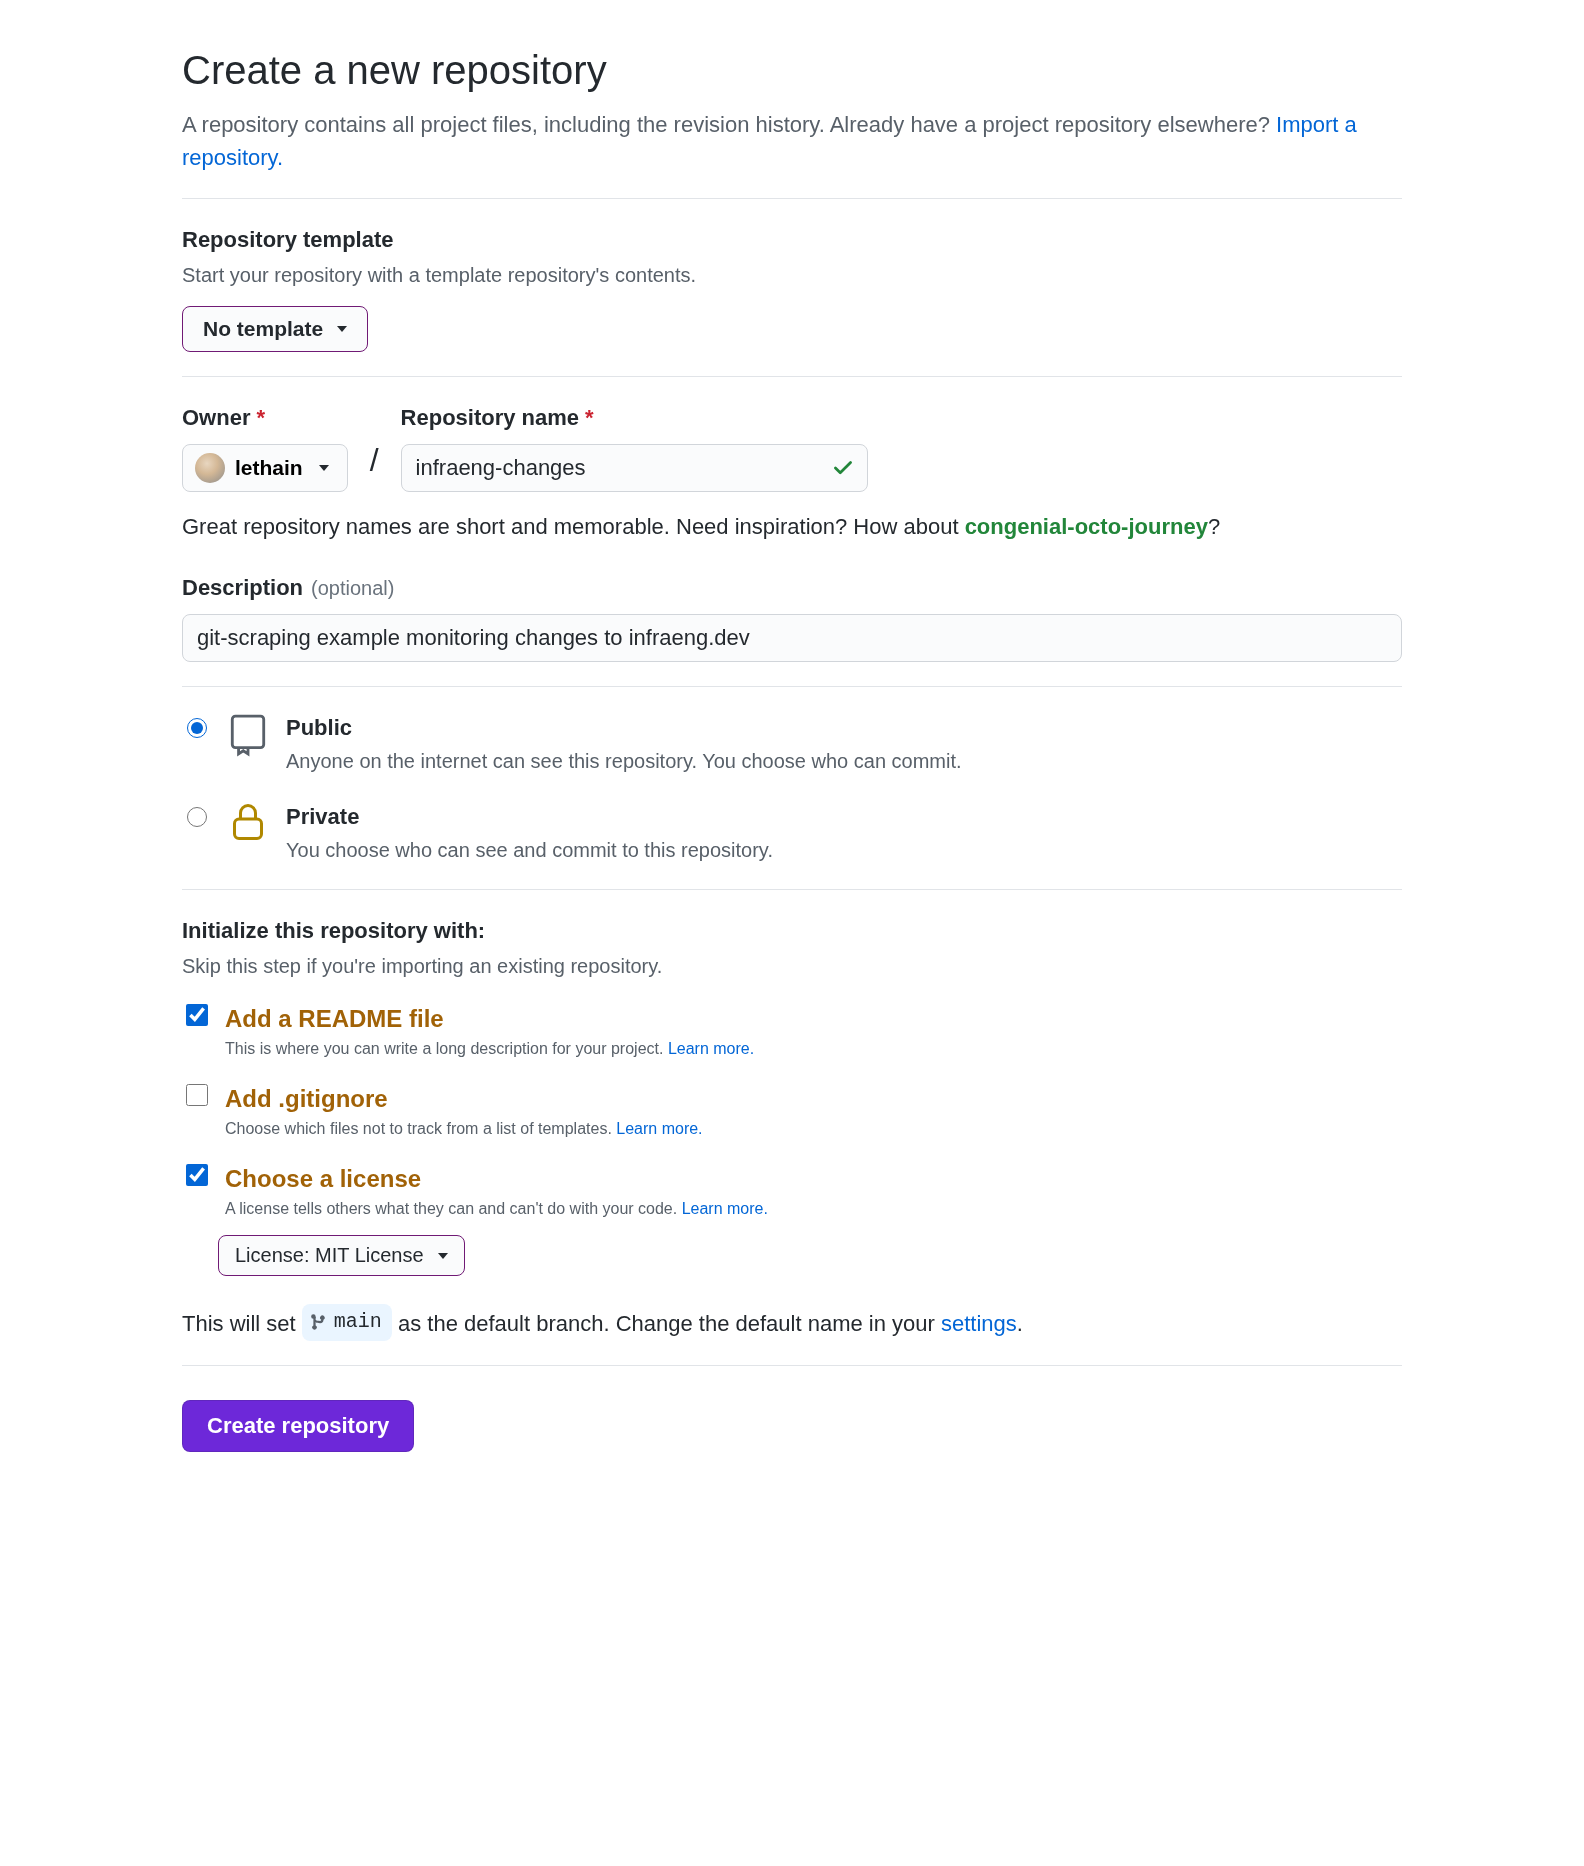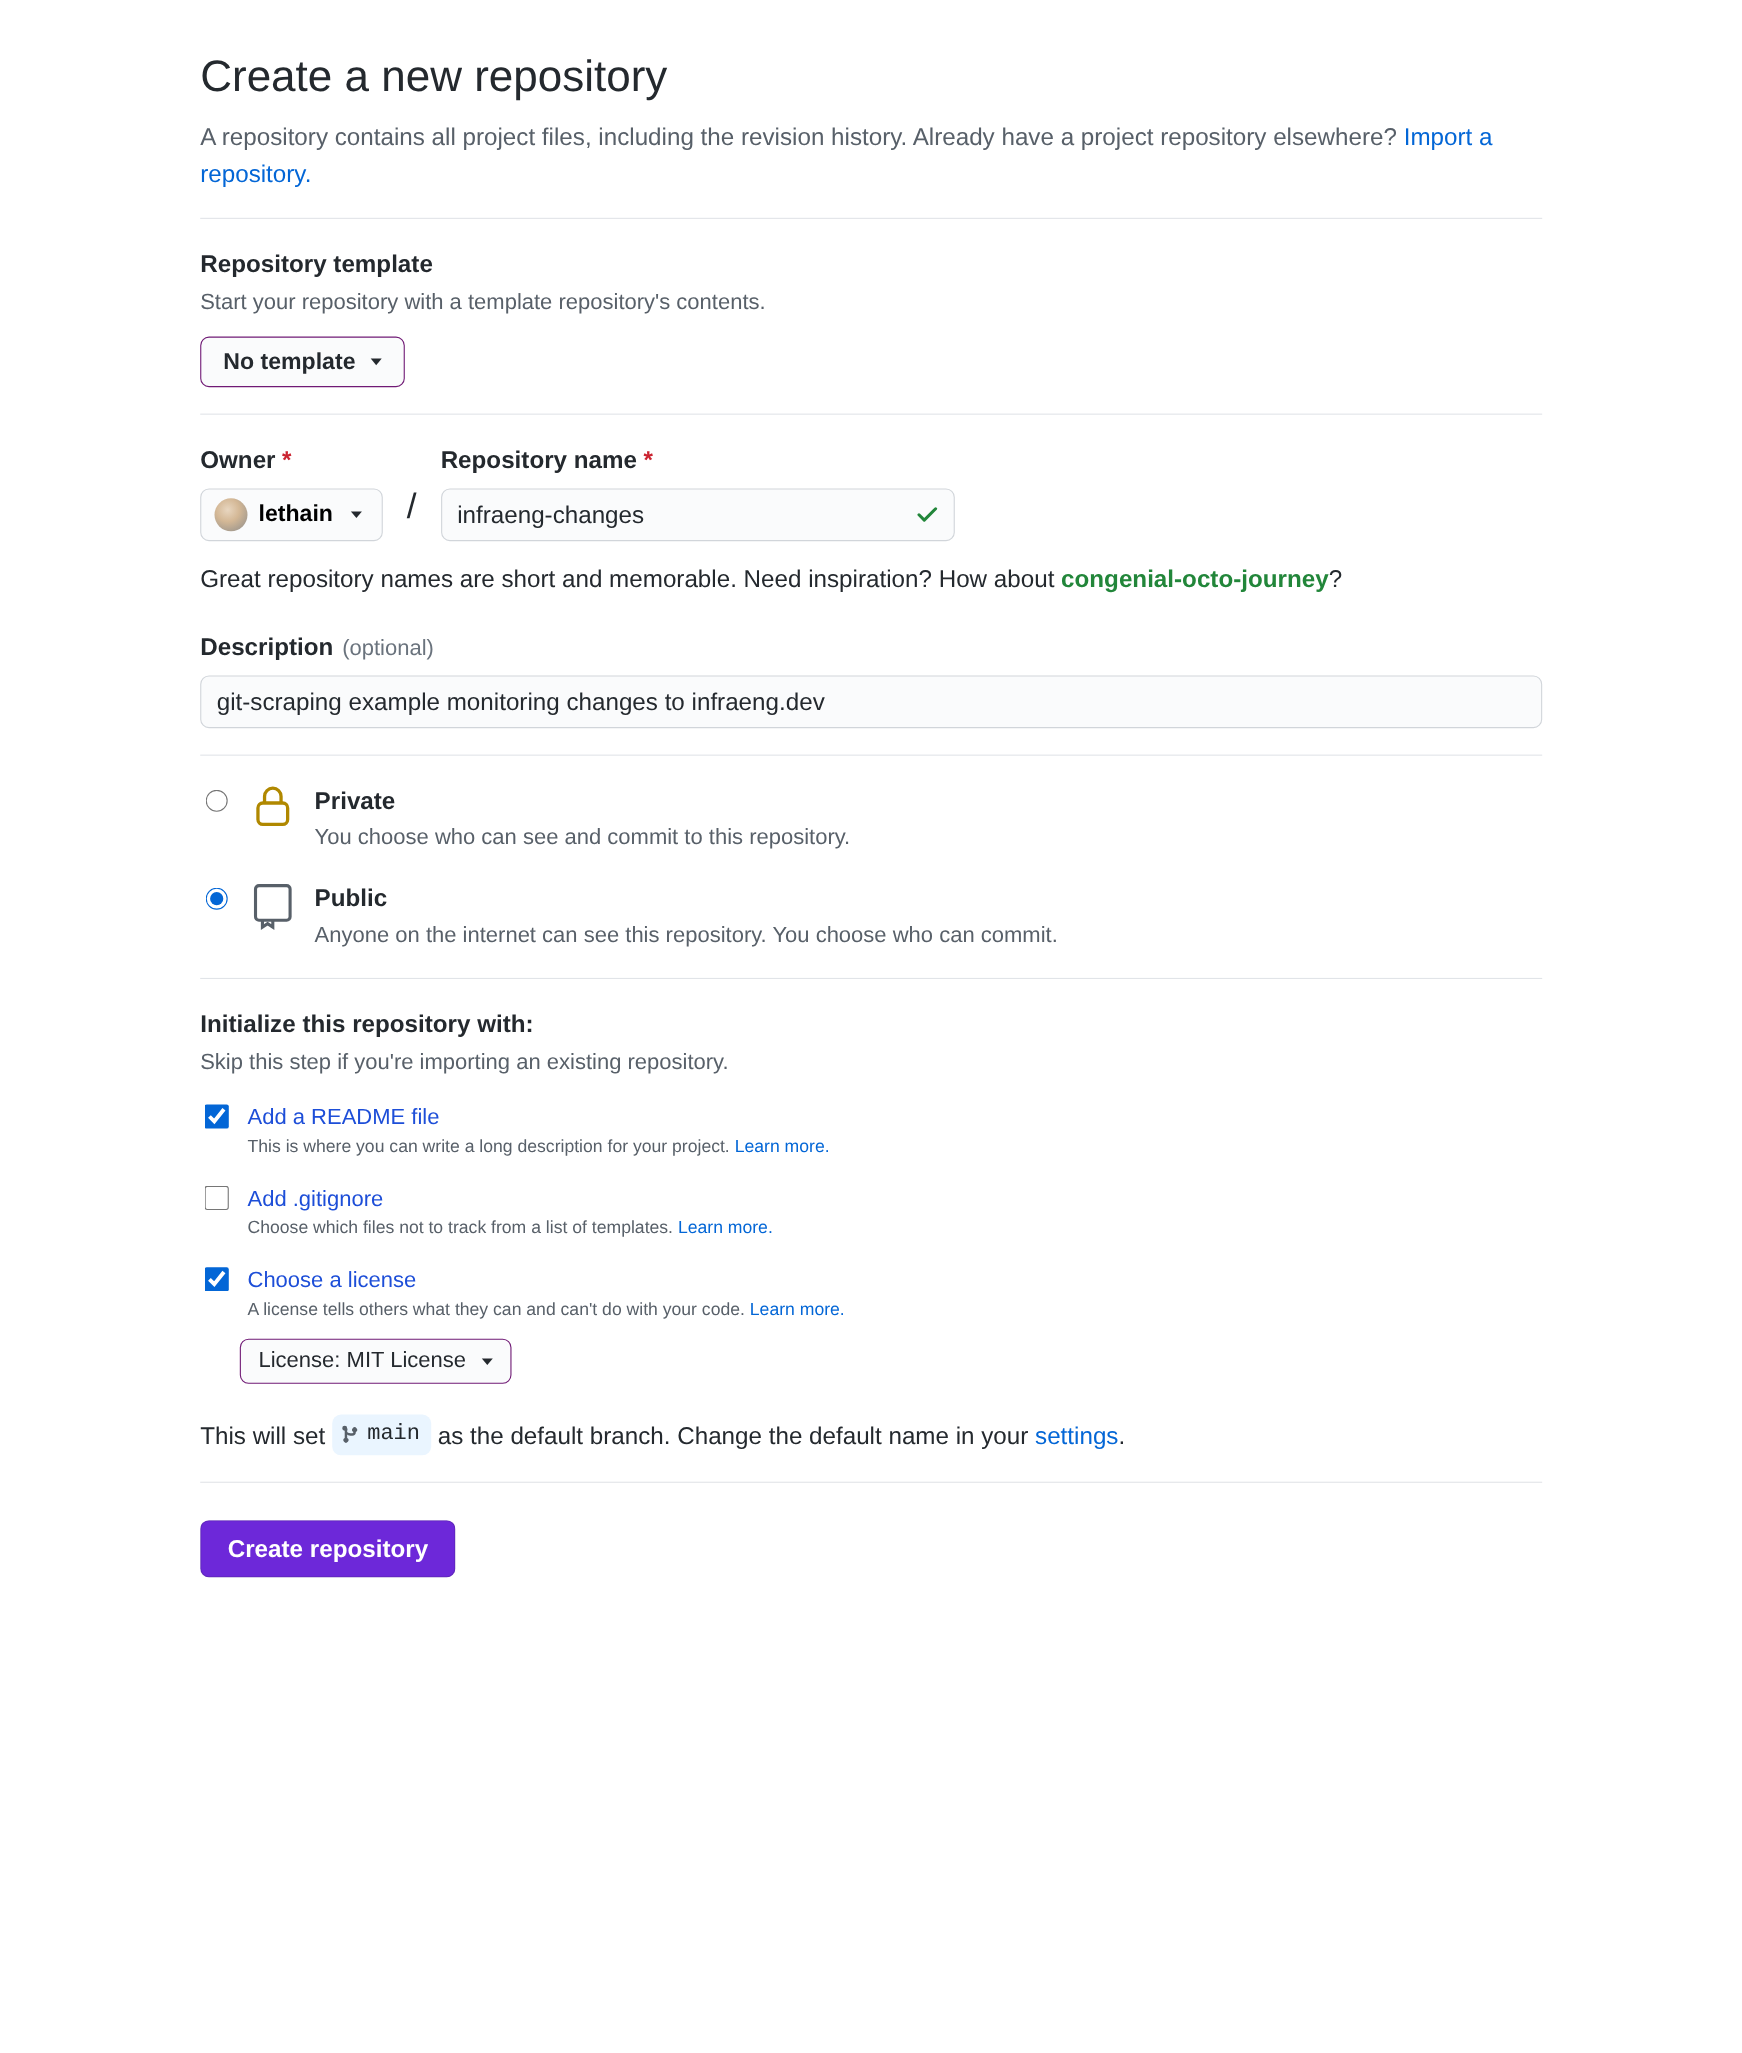--- a/index.html
+++ b/index.html
@@ -158,21 +158,21 @@
     gap: 14px;
     margin-top: 20px;
   }
   input[type=checkbox] {
     width: 22px; height: 22px;
     accent-color: #0366d6;
     border-radius: 4px;
     cursor: pointer;
     margin-top: 3px;
   }
-  .checkbox-text .title { font-weight: 400; font-size: 20px; color:#1d4ed8; }
+  .checkbox-text .title { font-weight: 700; font-size: 24px; color:#a16207; }
   .checkbox-text .sub { color:#586069; font-size: 16px; margin-top:0; }
   .license-select { margin-top: 14px; margin-left: 36px; }
   .license-select .select-menu { font-size: 20px; font-weight: 400; padding: 8px 16px; }
   .branch-note { font-size: 22px; color:#24292e; margin-top: 28px; }
   .branch-pill {
     display: inline-flex;
     align-items: center;
     gap: 6px;
     background: #eaf5ff;
     border-radius: 8px;
@@ -253,46 +253,46 @@
     <span class="label" style="margin-bottom:0">Description</span>
     <span class="optional">(optional)</span>
   </div>
   <input type="text" class="text-input desc-input" value="git-scraping example monitoring changes to infraeng.dev" style="">
 
   <hr class="rule">
 
   <div class="radio-group">
     <div class="radio-row">
       <div class="radio-col">
+          <input type="radio" name="vis" checked="" style="">
+        </div>
+      <div class="radio-icon">
+        <svg width="38" height="44" viewBox="0 0 24 28" fill="none" stroke="#586069" stroke-width="1.8">
+          <rect x="2" y="2" width="20" height="20" rx="2"></rect>
+          <path d="M6 22 v4 l3 -2 l3 2 v-4"></path>
+        </svg>
+      </div>
+      <div class="radio-text">
+        <div class="title">Public</div>
+        <div class="sub">Anyone on the internet can see this repository. You choose who can commit.</div>
+      </div>
+    </div>
+    <div class="radio-row">
+      <div class="radio-col">
           <input type="radio" name="vis" style="">
         </div>
       <div class="radio-icon lock">
         <svg width="36" height="40" viewBox="0 0 24 26" fill="none" stroke="#b08800" stroke-width="2">
           <rect x="3" y="11" width="18" height="13" rx="3"></rect>
           <path d="M7 11 V7 a5 5 0 0 1 10 0 v4"></path>
         </svg>
       </div>
       <div class="radio-text">
         <div class="title">Private</div>
         <div class="sub">You choose who can see and commit to this repository.</div>
-      </div>
-    </div>
-    <div class="radio-row">
-      <div class="radio-col">
-          <input type="radio" name="vis" checked="" style="">
-        </div>
-      <div class="radio-icon">
-        <svg width="38" height="44" viewBox="0 0 24 28" fill="none" stroke="#586069" stroke-width="1.8">
-          <rect x="2" y="2" width="20" height="20" rx="2"></rect>
-          <path d="M6 22 v4 l3 -2 l3 2 v-4"></path>
-        </svg>
-      </div>
-      <div class="radio-text">
-        <div class="title">Public</div>
-        <div class="sub">Anyone on the internet can see this repository. You choose who can commit.</div>
       </div>
     </div>
   </div>
 
   <hr class="rule">
 
   <div>
     <div class="section-title">Initialize this repository with:</div>
     <div class="section-sub" style="margin-bottom:8px">Skip this step if you're importing an existing repository.</div>
 

